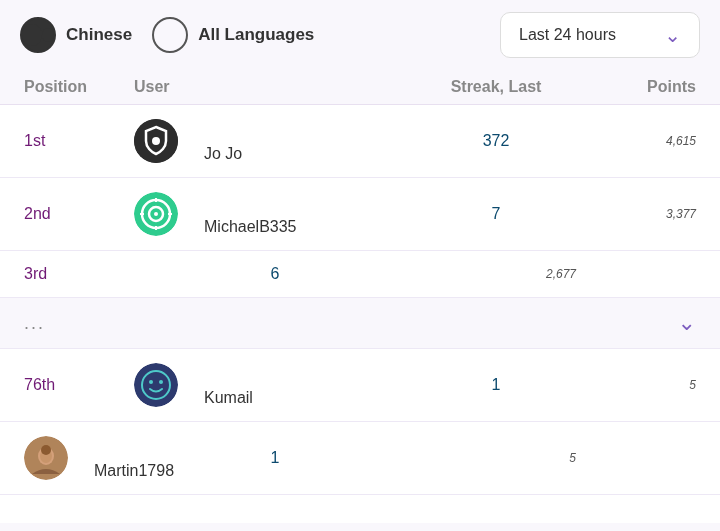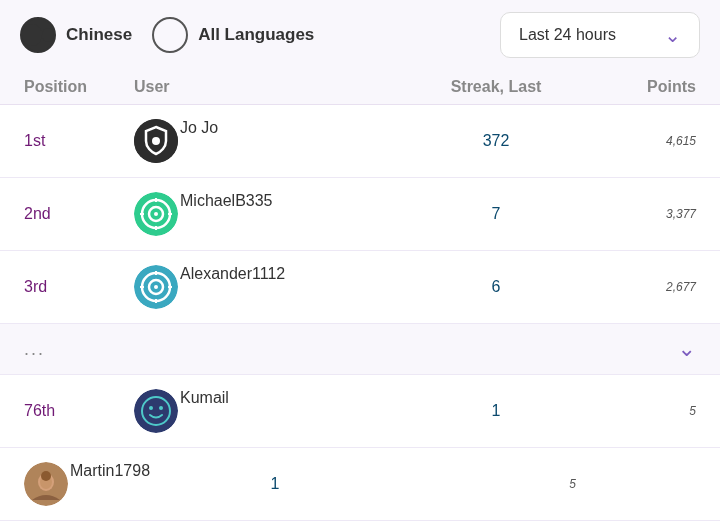--- a/index.html
+++ b/index.html
@@ -119,22 +119,22 @@
       border-bottom: none;
     }
 
     .position {
       font-size: 16px;
       color: #701a75;
     }
 
     .user-cell {
       display: flex;
-      align-items: flex-start;
-      gap: 2px;
+      align-items: flex-end;
+      gap: 26px;
     }
 
     .avatar {
       width: 44px;
       height: 44px;
       border-radius: 50%;
       display: flex;
       align-items: center;
       justify-content: center;
       flex-shrink: 0;
@@ -246,35 +246,20 @@
         </svg>
       </div>
       <span class="username">MichaelB335</span>
     </div>
     <span class="streak-val">7</span>
     <span class="points-val">3,377</span>
   </div>
 
   <div class="table-row">
     <span class="position">3rd</span>
-    <div class="user-cell">
-      <div class="avatar">
-        <svg width="44" height="44" viewBox="0 0 44 44">
-          <circle cx="22" cy="22" r="22" fill="#3aa8c0"></circle>
-          <circle cx="22" cy="22" r="14" fill="none" stroke="white" stroke-width="2.5"></circle>
-          <circle cx="22" cy="22" r="7" fill="none" stroke="white" stroke-width="2.5"></circle>
-          <circle cx="22" cy="22" r="2" fill="white"></circle>
-          <line x1="22" y1="6" x2="22" y2="10" stroke="white" stroke-width="2"></line>
-          <line x1="22" y1="34" x2="22" y2="38" stroke="white" stroke-width="2"></line>
-          <line x1="6" y1="22" x2="10" y2="22" stroke="white" stroke-width="2"></line>
-          <line x1="34" y1="22" x2="38" y2="22" stroke="white" stroke-width="2"></line>
-        </svg>
-      </div>
-      <span class="username">Alexander1112</span>
-    </div>
     <span class="streak-val">6</span>
     <span class="points-val">2,677</span>
   </div>
 
   <div class="separator-row">
     <span class="dots">...</span>
     <span class="separator-chevron">⌄</span>
   </div>
 
   <div class="table-row">

